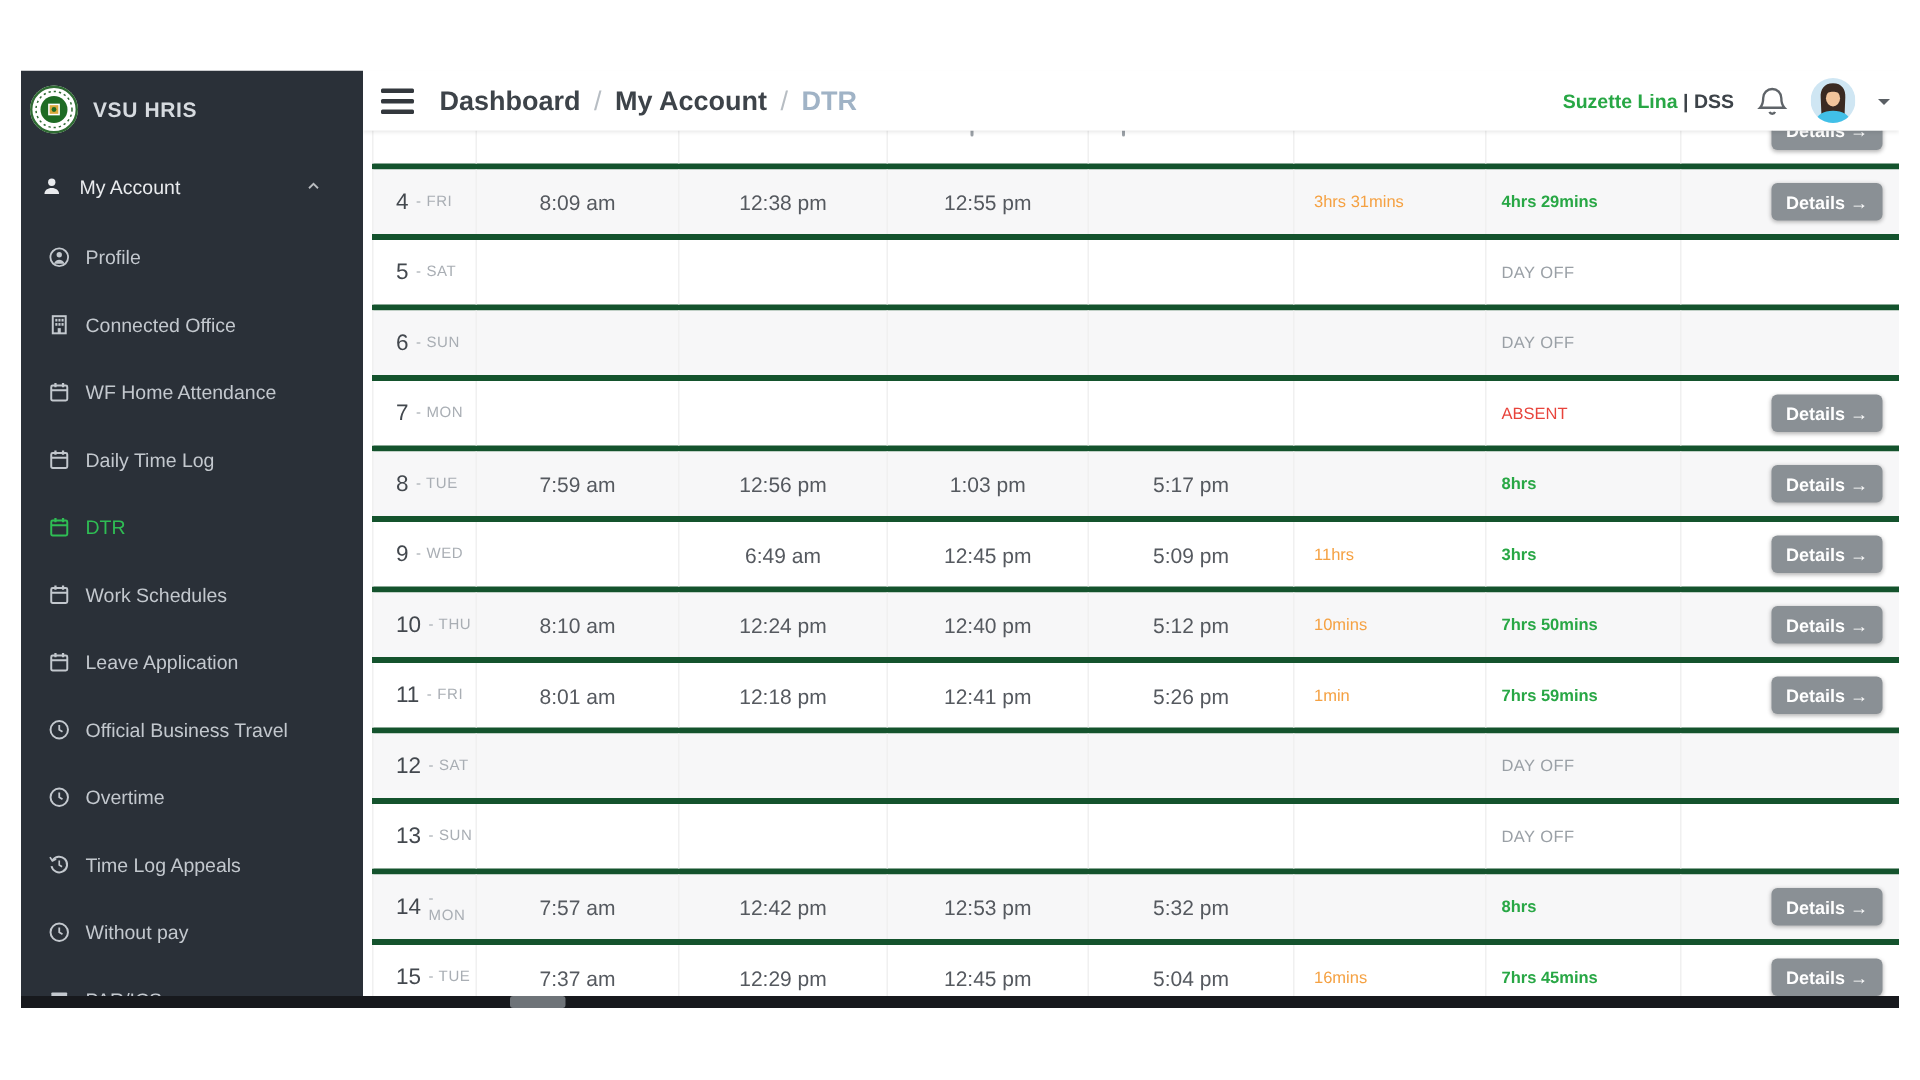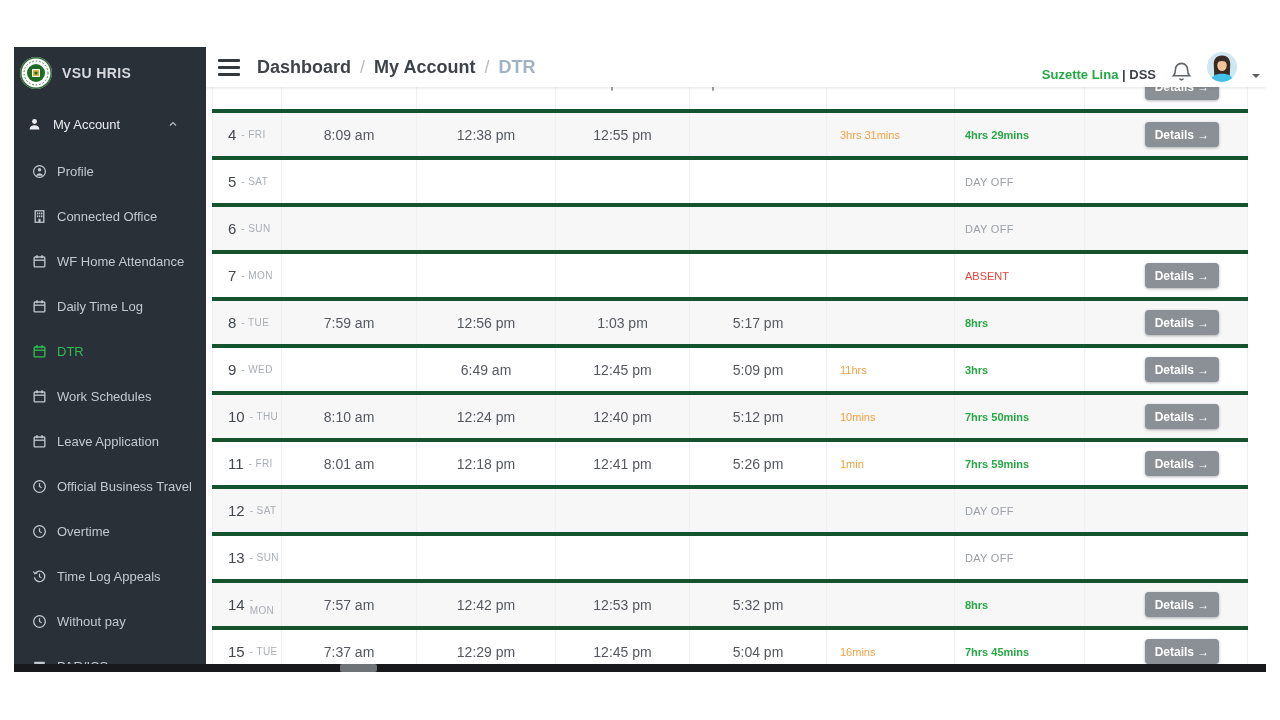--- a/index.html
+++ b/index.html
@@ -7,21 +7,21 @@
     --name-green:#28a745; --total-green:#28a745; --late-orange:#f5a142;
     --absent-red:#e8443c; --dayoff-gray:#9aa0a6; --details-btn:#8a9095;
     --breadcrumb-current:#a0b3c6;
   }
   *{box-sizing:border-box;margin:0;padding:0}
   html,body{width:1280px;height:720px;background:#fff;overflow:hidden;
     font-family:"Liberation Sans",sans-serif}
   .app{position:absolute;left:14px;top:47px;width:1252px;height:625px;
     background:#fff;display:flex;overflow:hidden}
   
-  .sidebar{width:192px;flex:none;background:var(--sidebar-bg,#2a3038);
+  .sidebar{width:228px;flex:none;background:var(--sidebar-bg,#2a3038);
     color:var(--sidebar-text,#c3c8ce);position:relative;z-index:5}
   .brand{height:52px;display:flex;align-items:center;padding-left:5px}
   .brand-title{font-size:14px;font-weight:bold;color:#d6dadf;letter-spacing:.4px;margin-left:9px}
   .section-header{display:flex;align-items:center;height:38px;margin-top:6px;
     padding:0 16px 0 13px;color:#e9ebee;font-size:13px;cursor:pointer}
   .section-header svg{margin-right:11px;flex:none}
   .chevron{margin-left:auto;opacity:.75}
   .nav{margin-top:6px}
   .item{display:flex;align-items:center;height:45px;padding-left:18px;
     font-size:13px;color:var(--sidebar-text,#c3c8ce);cursor:pointer;white-space:nowrap}
@@ -32,21 +32,21 @@
   .topbar{position:absolute;top:0;left:0;right:0;height:40px;background:#fff;
     display:flex;align-items:center;padding:0 6px 0 10px;
     box-shadow:0 1px 3px rgba(0,0,0,.10);z-index:10}
   .burger{display:flex;flex-direction:column;gap:4px;cursor:pointer;padding:3px 2px}
   .burger span{display:block;width:22px;height:3px;background:#33383d;border-radius:1px}
   .crumbs{margin-left:15px;display:flex;align-items:center;gap:9px;
     font-size:18px;font-weight:bold;color:#3d4349}
   .crumb{cursor:pointer}
   .crumb-sep{color:#b7bdc3;font-weight:normal}
   .crumb-current{color:var(--breadcrumb-current,#a0b3c6)}
-  .top-right{margin-left:auto;display:flex;align-items:flex-end;gap:15px}
+  .top-right{margin-left:auto;display:flex;align-items:center;gap:15px}
   .user{font-size:13px;font-weight:bold;color:#3d4349;white-space:nowrap}
   .user .name{color:var(--name-green,#28a745)}
   .bell{color:#5f6469;display:flex;cursor:pointer}
   .avatar{width:30px;height:30px;border-radius:50%;overflow:hidden;flex:none;cursor:pointer}
   .caret{width:0;height:0;border:4px solid transparent;border-top-color:#5a5f64;
     margin-top:6px;cursor:pointer}
   
   .content{position:absolute;top:40px;left:0;right:0;bottom:0;overflow:hidden;background:#fff}
   .dtr{margin:-22px 0 0 6px;width:1036px}
   .row{display:grid;grid-template-columns:70px 135px 139px 134px 137px 128px 130px 163px;

